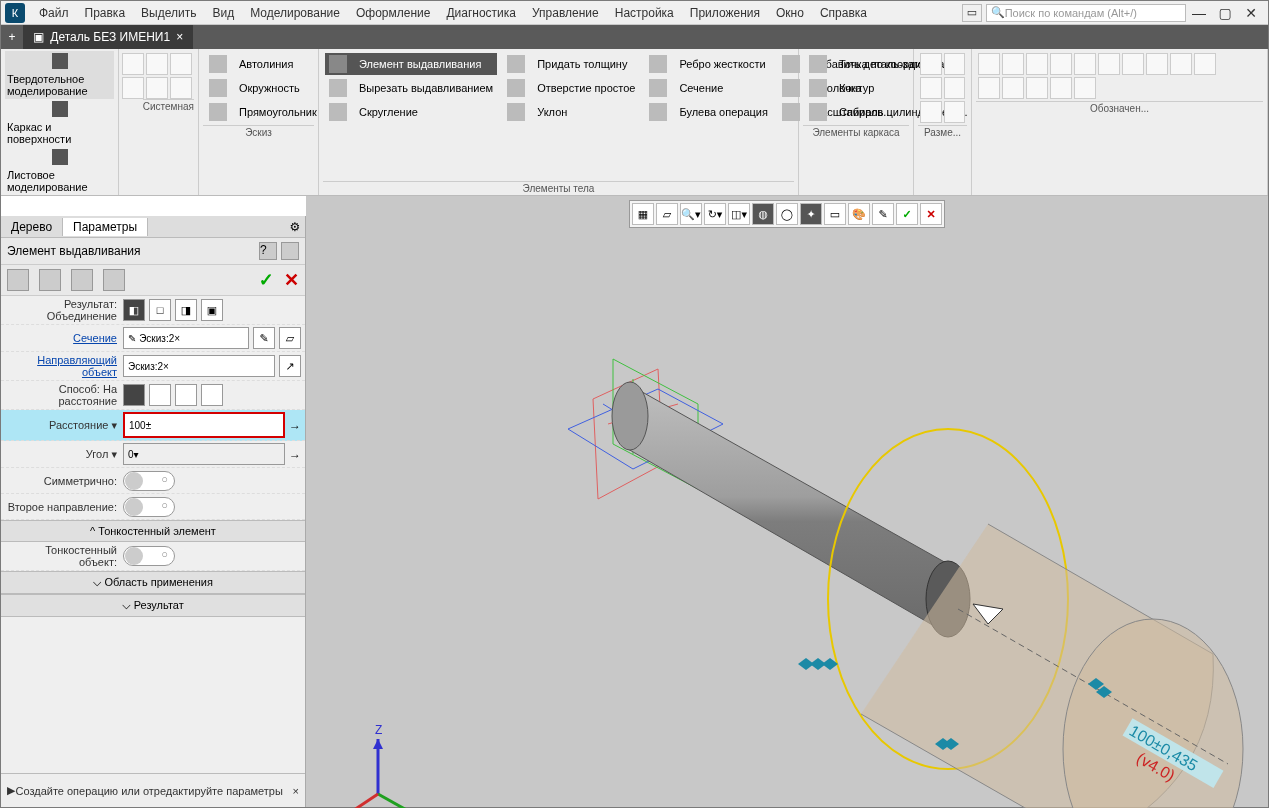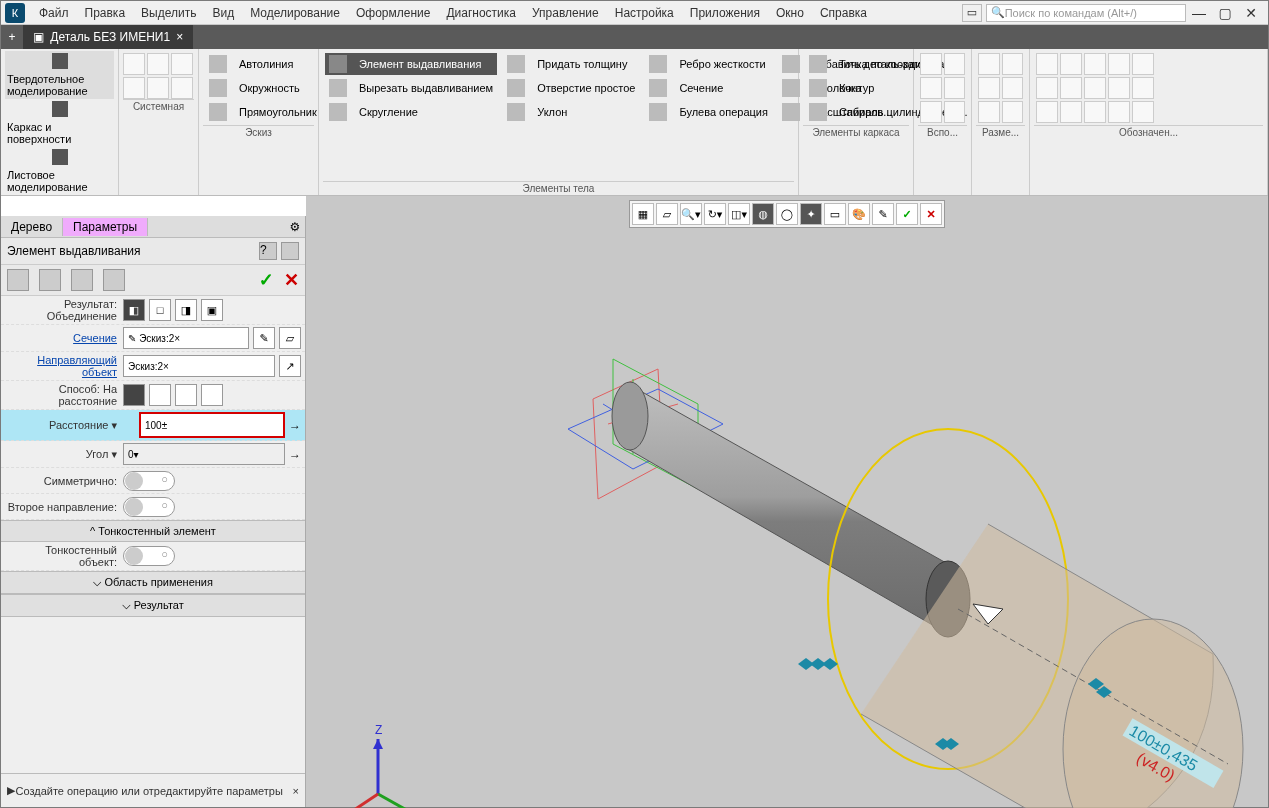--- a/index.html
+++ b/index.html
@@ -18,63 +18,63 @@
 
 .tabbar { height: 24px; background: #5a5a5a; display: flex; align-items: center; font-size: 12px; color: #fff; }
 .tabbar .plus { width: 22px; height: 24px; background: #5a5a5a; color: #fff; text-align: center; line-height: 24px; }
 .tab { background: #3a3a3a; height: 24px; display: flex; align-items: center; padding: 0 10px; gap: 6px; }
 .tab .close { font-size: 12px; }
 
 
 .ribbon { background: #eee; border-bottom: 1px solid #bbb; display: flex; font-size: 11px; }
 .ribbon-col { border-right: 1px solid #ccc; padding: 2px 4px 0 4px; display: flex; flex-direction: column; }
 .ribbon-col.modeling { width: 118px; }
-.ribbon-col.small { width: 80px; }
+.ribbon-col.small { width: 80px; align-items: flex-end; }
 .mode-btn { display: flex; align-items: center; gap: 4px; padding: 2px 2px; cursor: default; flex-direction: column; }
 .mode-btn .icon { width: 16px; height: 16px; background: #555; display:inline-block; }
 .mode-btn.active { background: #ddd; }
 .ribbon-grid { display: flex; gap: 2px; flex-wrap: wrap; width: 72px; padding-top:2px;}
 .ribbon-grid .ib { width: 22px; height: 22px; border: 1px solid #ccc; background: #f8f8f8; }
 .ribbon-section-label { font-size: 10px; color: #555; text-align: center; border-top: 1px solid #ccc; padding: 1px 0; white-space: nowrap; overflow: hidden; }
 .ribbon-tool-col { display: flex; flex-direction: column; gap: 2px; padding: 2px 2px; }
 .ribbon-tool { display: flex; align-items: center; gap: 12px; height: 22px; padding: 0 4px; white-space: nowrap; }
 .ribbon-tool .ti { width: 18px; height: 18px; background: #bbb; display:inline-block; flex-shrink:0; }
 .ribbon-tool.dark { background: #555; color: #fff; }
 .ribbon-tool.dark .ti { background: #888; }
 .ribbon-icons-only { display:flex; flex-direction:column; gap:2px; padding:2px 2px;}
 .ribbon-icons-only .row { display:flex; gap:2px;}
 .ribbon-icons-only .ib { width:22px; height:22px; border:1px solid #ccc; background:#f8f8f8;}
 
 
 .main { flex: 1; display: flex; min-height: 0; }
 .left-panel { width: 305px; background: #e9e9e9; border-right: 1px solid #aaa; display: flex; flex-direction: column; font-size: 12px; margin-top: 20px; }
 .panel-tabs { display: flex; align-items: center; background: #ddd; border-bottom: 1px solid #bbb; height: 22px; }
 .panel-tab { padding: 2px 10px; border-right: 1px solid #bbb; }
-.panel-tab.active { background: #f0abfc; }
+.panel-tab.active { background: #ffffff; }
 .panel-tabs .spacer { flex:1;}
 .panel-tabs .gear { width:20px; text-align:center;}
 
 .op-header { display: flex; align-items: center; padding: 4px 6px; border-bottom: 1px solid #ccc; }
 .op-header .title { flex: 1; font-size: 12px; }
 .op-header .ib { width: 18px; height: 18px; margin-left: 4px; background: #ccc; border:1px solid #999;}
 .op-toolbar { display: flex; align-items: center; padding: 4px 6px; gap: 10px; border-bottom: 1px solid #ccc; }
 .op-toolbar .ib { width: 22px; height: 22px; background: #ccc; border:1px solid #999;}
 .op-toolbar .spacer { flex:1;}
 .op-toolbar .ok { color: #0a0; font-size: 18px; font-weight: bold; }
 .op-toolbar .cancel { color: #c00; font-size: 18px; font-weight: bold; }
 
 .param-body { flex:1; overflow:auto; background:#efefef; }
 .param-row { display:flex; align-items:center; min-height:26px; padding: 2px 4px; border-bottom:1px dashed #ddd; }
 .param-label { width: 118px; text-align:right; padding-right:6px; font-size:11px; color:#333; }
 .param-label.link { color:#0645AD; text-decoration: underline; }
 .param-ctrl { flex:1; display:flex; align-items:center; gap:4px;}
 .param-ctrl .mini { width:22px; height:22px; border:1px solid #999; background:#fff; display:flex; align-items:center; justify-content:center; font-size:11px;}
 .param-ctrl .mini.dark { background:#444; color:#fff;}
 .param-input { flex:1; height:22px; border:1px solid #999; background:#fff; padding:0 4px; font-size:10px; display:flex; align-items:center; justify-content:flex-start;}
-.param-row.highlight { background:#aee6f5;gap:16px; }
+.param-row.highlight { background:#aee6f5; }
 .param-row.highlight .param-input { border:2px solid #d40000; height:26px;}
 .toggle { width:52px; height:20px; border:1px solid #999; border-radius:10px; background:#fff; position:relative;}
 .toggle .knob { width:18px; height:18px; border-radius:50%; background:#ccc; position:absolute; left:1px; top:0px;}
 .toggle .lbl { position:absolute; right:6px; top:1px; font-size:11px; color:#888;}
 
 .collapsible { background:#e0e0e0; border-top:1px solid #bbb; border-bottom:1px solid #bbb; text-align:center; font-size:11px; padding:4px 0; }
 .collapsible::before { content:"⌵ "; }
 .collapsible.up::before { content:"^ "; }
 
 
@@ -257,37 +257,20 @@
           </div>
         <div class="row">
             <div class="ib"></div>
             <div class="ib"></div>
           </div>
         <div class="row">
             <div class="ib"></div>
             <div class="ib"></div>
           </div>
       </div>
-      <div class="ribbon-section-label">Вспо...</div>
-    </div>
-    <div class="ribbon-col" style="width:58px">
-      <div class="ribbon-icons-only">
-        <div class="row">
-            <div class="ib"></div>
-            <div class="ib"></div>
-          </div>
-        <div class="row">
-            <div class="ib"></div>
-            <div class="ib"></div>
-          </div>
-        <div class="row">
-            <div class="ib"></div>
-            <div class="ib"></div>
-          </div>
-      </div>
       <div class="ribbon-section-label">Разме...</div>
     </div>
     <div class="ribbon-col" style="flex:1">
       <div class="ribbon-icons-only" style="flex-direction:row; flex-wrap:wrap; width:auto;">
         <div class="row">
             <div class="ib"></div>
             <div class="ib"></div>
             <div class="ib"></div>
             <div class="ib"></div>
             <div class="ib"></div>

